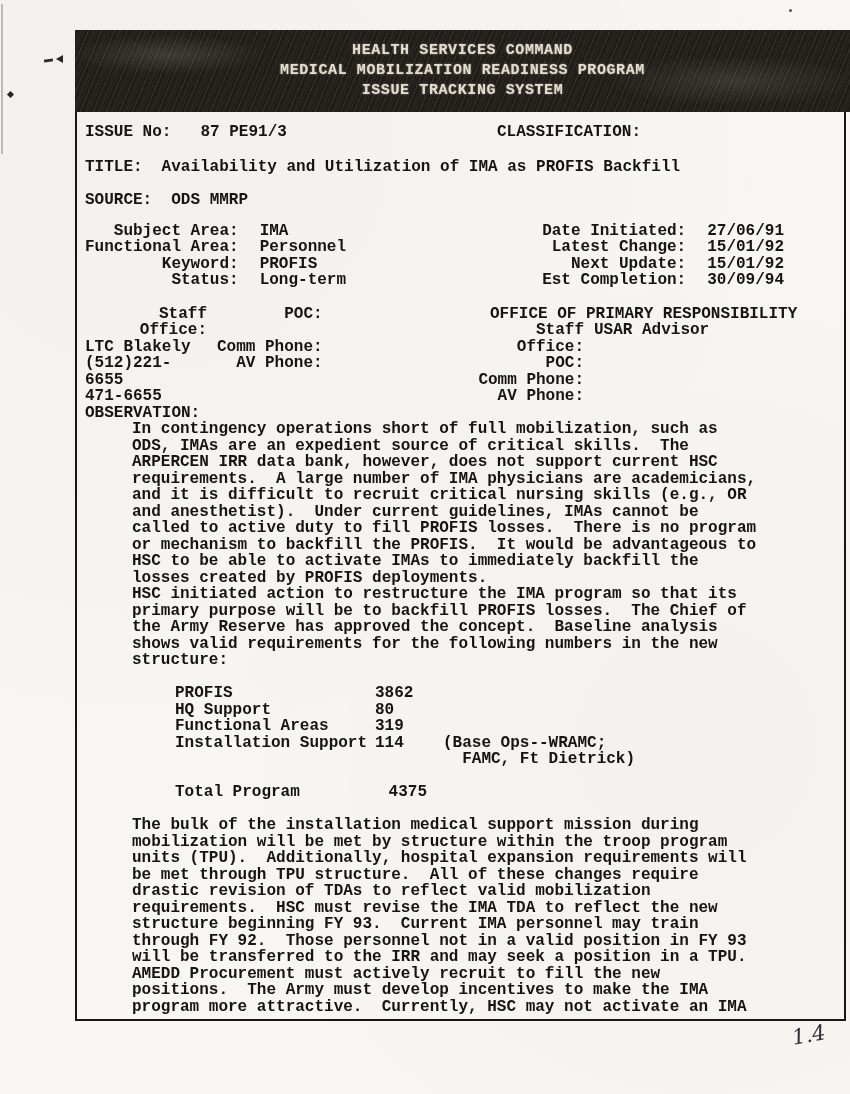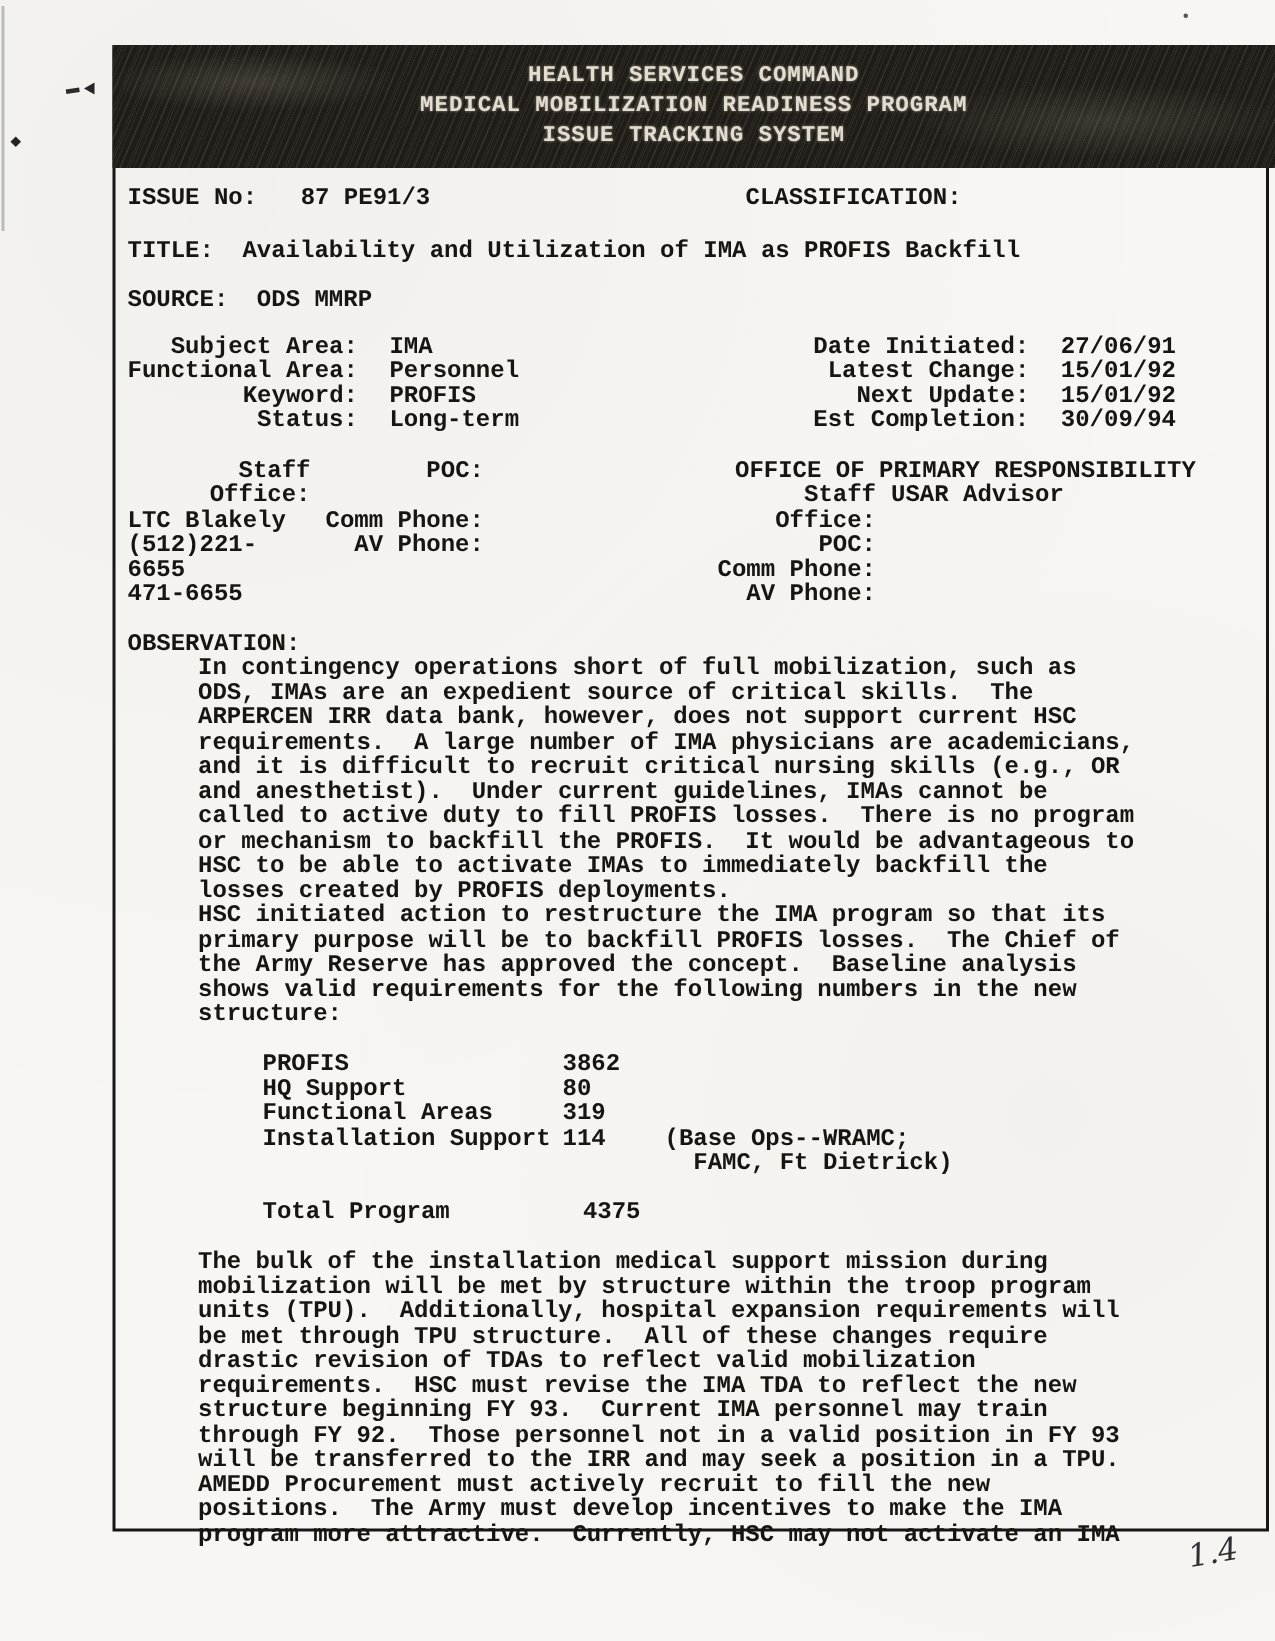--- a/index.html
+++ b/index.html
@@ -53,21 +53,21 @@
 
   .meta { margin-top:14px; display:flex; justify-content:space-between; padding-right:52px; }
   .meta-grid { display:grid; grid-template-columns:max-content max-content; column-gap:21px; }
   .lab { text-align:right; }
 
   .offices { margin-top:17px; display:grid; grid-template-columns:377px 1fr; }
   .office-h-left  { padding-left:58px; }
   .office-h-right { padding-left:28px; }
   .office-rows { display:grid; grid-template-columns:122px max-content; column-gap:10px; }
 
-  .section-h { margin-top:16px; }
+  .section-h { }
   .indent { margin-left:47px; white-space:pre-wrap; }
 
   .disc-table { margin-left:90px; margin-top:16.5px; display:grid; grid-template-columns:200px 52px max-content; }
   .disc-table .qty { text-align:left; }
   .disc-table .note { padding-left:16px; white-space:pre-wrap; }
   .disc-total { margin-left:90px; margin-top:16.5px; display:grid; grid-template-columns:200px 52px; }
   .disc-total .qty { text-align:right; }
   .disc-body { margin-top:16.5px; }
 
   .handwritten {

